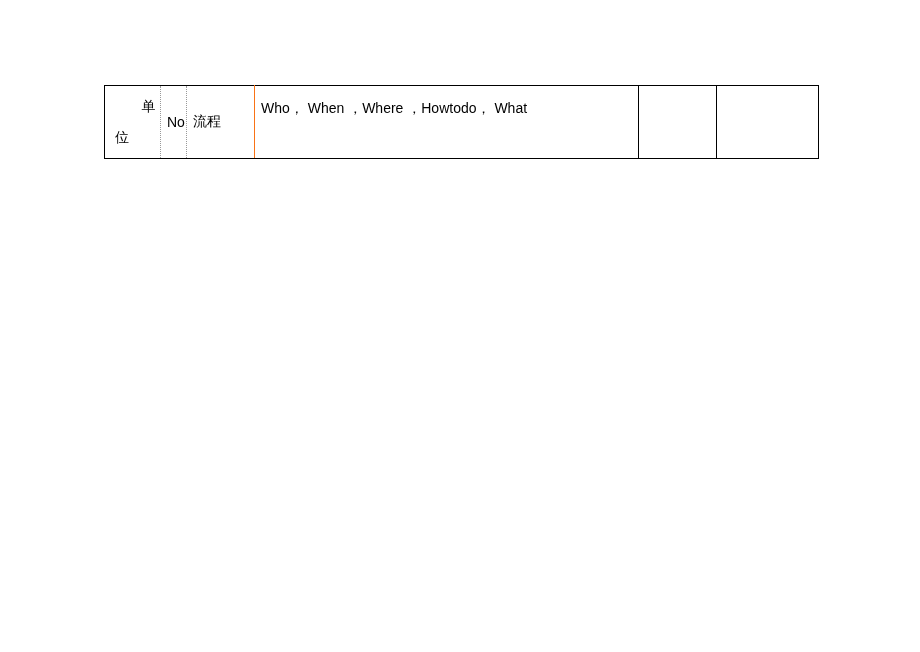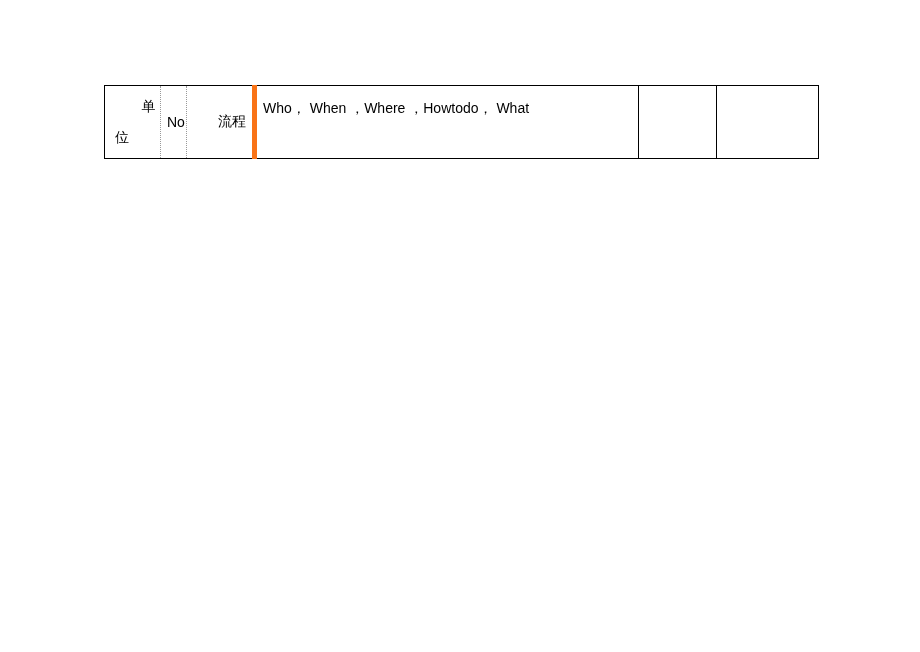--- a/index.html
+++ b/index.html
@@ -46,22 +46,22 @@
       letter-spacing: 0;
     }
     td.col-no {
       width: 26px;
       border-right: 1px dotted #999999;
       text-align: right;
       font-family: Arial, sans-serif;
     }
     td.col-flow {
       width: 68px;
-      border-right: 5px solid #f97316;
-      text-align: right;
+      border-right: 1px solid #f97316;
+      text-align: left;
     }
     td.col-detail {
       width: 384px;
       border-right: 1px solid #000000;
       vertical-align: top;
       padding-top: 14px;
       font-family: Arial, sans-serif;
     }
     td.col-blank1 {
       width: 78px;

